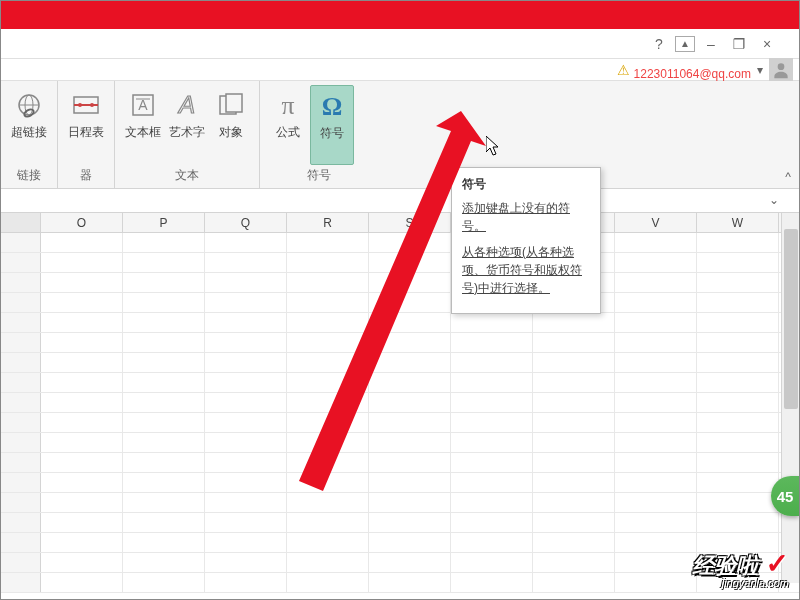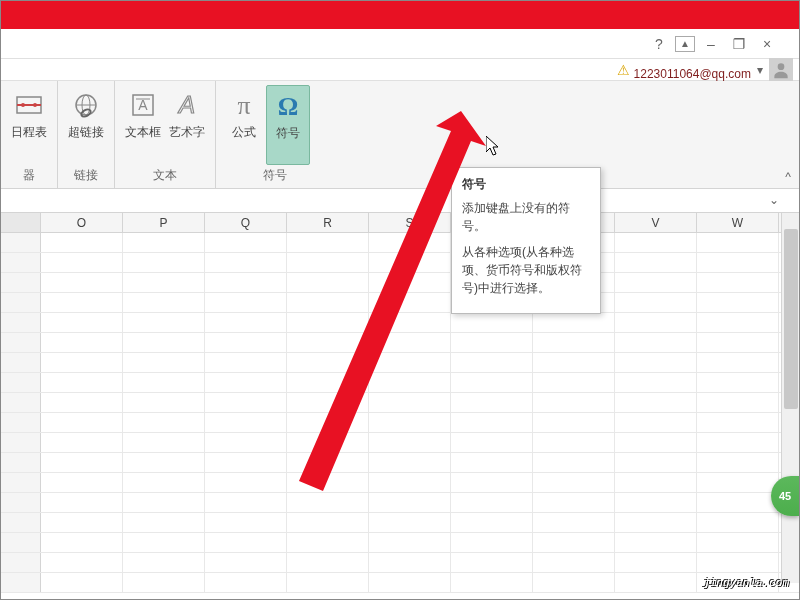--- a/index.html
+++ b/index.html
@@ -6,21 +6,21 @@
     body { font-family: "Microsoft YaHei", Arial, sans-serif; font-size: 12px; background: #fff; width: 800px; height: 600px; overflow: hidden; position: relative; border: 1px solid #888; }
     
     
     .red-banner { height: 28px; background: #e81123; }
     
     
     .titlebar { height: 30px; background: #fff; display: flex; justify-content: flex-end; align-items: center; padding-right: 6px; border-bottom: 1px solid #e0e0e0; }
     .titlebar-btn { width: 24px; height: 20px; display: flex; align-items: center; justify-content: center; margin: 0 2px; color: #666; font-size: 14px; cursor: pointer; }
     .user-area { display: flex; align-items: center; margin-right: 0; }
     .warn-icon { color: #d9a300; margin-right: 4px; font-size: 14px; }
-    .user-email { color: #7f1d1d; font-size: 12px; margin-top: 8px; }
+    .user-email { color: #ef4444; font-size: 12px; margin-top: 8px; }
     .dropdown-arrow { margin: 0 6px; color: #666; }
     .avatar { width: 24px; height: 24px; background: #d0d0d0; display: flex; align-items: center; justify-content: center; }
     .avatar svg { width: 20px; height: 20px; }
     
     .titlebar-controls { display: flex; align-items: center; margin-right: 12px; }
     
     
     .ribbon { background: #f5f5f5; border-bottom: 1px solid #d4d4d4; height: 108px; display: flex; position: relative; }
     .ribbon-group { border-right: 1px solid #d4d4d4; padding: 4px 6px 2px; display: flex; flex-direction: column; align-items: center; }
     .ribbon-items { display: flex; flex: 1; }
@@ -40,36 +40,36 @@
     .col-header { flex: 0 0 82px; border-right: 1px solid #d4d4d4; text-align: center; line-height: 20px; color: #444; }
     .grid { position: relative; }
     .grid-row { display: flex; height: 20px; border-bottom: 1px solid #e8e8e8; }
     .row-header { width: 40px; border-right: 1px solid #d4d4d4; background: #f5f5f5; }
     .cell { flex: 0 0 82px; border-right: 1px solid #e8e8e8; }
     
     
     .tooltip { position: absolute; left: 450px; top: 166px; width: 150px; background: #fff; border: 1px solid #bbb; padding: 8px 10px; box-shadow: 2px 2px 6px rgba(0,0,0,0.2); z-index: 100; }
     .tooltip-title { font-weight: bold; margin-bottom: 6px; color: #333; }
     .tooltip-body { color: #444; line-height: 1.5; }
-    .tooltip-body p { margin-bottom: 8px; }
+    .tooltip-body p { margin-bottom: 8px; text-decoration: underline; }
     
     
     .arrow-overlay { position: absolute; left: 0; top: 0; width: 800px; height: 600px; pointer-events: none; z-index: 200; }
     
     
     .cursor { position: absolute; left: 485px; top: 135px; z-index: 300; pointer-events: none; }
     
     
-    .green-badge { position: absolute; right: 0; top: 475px; width: 28px; height: 40px; background: linear-gradient(#5cb85c,#4cae4c); border-radius: 20px 0 0 20px; display: flex; align-items: center; justify-content: center; color: #fff; font-size: 11px; font-weight: bold; box-shadow: 0 2px 4px rgba(0,0,0,0.3); }
+    .green-badge { position: absolute; right: 0; top: 475px; width: 28px; height: 40px; background: linear-gradient(#5cb85c,#4cae4c); border-radius: 20px 0 0 20px; display: flex; align-items: center; justify-content: center; color: #fff; font-size: 15px; font-weight: bold; box-shadow: 0 2px 4px rgba(0,0,0,0.3); }
     
     
     .watermark { position: absolute; right: 10px; bottom: 10px; z-index: 400; text-align: right; }
     .watermark-main { font-size: 22px; font-weight: bold; color: #fff; text-shadow: 2px 2px 0 #000, -1px -1px 0 #000, 1px -1px 0 #000, -1px 1px 0 #000; font-style: italic; display: inline; }
     .watermark-check { color: #e81123; font-size: 28px; font-weight: bold; margin-left: 4px; text-shadow: 1px 1px 0 #fff; }
-    .watermark-sub { font-size: 11px; color: #fff; text-shadow: 1px 1px 0 #000, -1px -1px 0 #000; font-style: italic; margin-top: -4px; font-family: Liberation Mono, monospace; }
+    .watermark-sub { font-size: 11px; color: #fff; text-shadow: 1px 1px 0 #000, -1px -1px 0 #000; font-style: italic; margin-top: -4px; }
     
     
     .vscroll { position: absolute; right: 0; top: 212px; width: 18px; height: 370px; background: #f0f0f0; border-left: 1px solid #d4d4d4; }
     .vscroll-thumb { position: absolute; top: 16px; left: 2px; width: 14px; height: 180px; background: #c8c8c8; border-radius: 2px; }
   </style>
 </head>
 <body>
 
 <div class="red-banner"></div>
 
@@ -96,68 +96,77 @@
     </div>
   </div>
 </div>
 
 <div class="ribbon">
   <div class="ribbon-group">
     <div class="ribbon-items">
       <div class="ribbon-item">
         <div class="ribbon-icon">
           <svg width="28" height="28" viewBox="0 0 28 28">
+              <circle cx="14" cy="14" r="10" fill="none" stroke="#888" stroke-width="1.5"></circle>
+              <ellipse cx="14" cy="14" rx="4" ry="10" fill="none" stroke="#888" stroke-width="1"></ellipse>
+              <line x1="4" y1="14" x2="24" y2="14" stroke="#888"></line>
+              <ellipse cx="14" cy="22" rx="5" ry="3" fill="none" stroke="#666" stroke-width="2" transform="rotate(-30 14 22)"></ellipse>
+            </svg>
+        </div>
+        <div class="ribbon-label">超链接</div>
+      </div>
+    </div>
+    <div class="group-label">链接</div>
+  </div>
+
+  <div class="ribbon-group">
+    <div class="ribbon-items">
+      <div class="ribbon-item">
+        <div class="ribbon-icon">
+          <svg width="28" height="28" viewBox="0 0 28 28">
               <rect x="2" y="6" width="24" height="16" fill="none" stroke="#888" stroke-width="1.5"></rect>
               <line x1="2" y1="14" x2="26" y2="14" stroke="#c44" stroke-width="2"></line>
               <circle cx="8" cy="14" r="2" fill="#c44"></circle>
               <circle cx="20" cy="14" r="2" fill="#c44"></circle>
             </svg>
         </div>
         <div class="ribbon-label">日程表</div>
       </div>
     </div>
     <div class="group-label">器</div>
   </div>
 
   <div class="ribbon-group">
     <div class="ribbon-items">
       <div class="ribbon-item">
         <div class="ribbon-icon">
           <svg width="28" height="28" viewBox="0 0 28 28">
-              <circle cx="14" cy="14" r="10" fill="none" stroke="#888" stroke-width="1.5"></circle>
-              <ellipse cx="14" cy="14" rx="4" ry="10" fill="none" stroke="#888" stroke-width="1"></ellipse>
-              <line x1="4" y1="14" x2="24" y2="14" stroke="#888"></line>
-              <ellipse cx="14" cy="22" rx="5" ry="3" fill="none" stroke="#666" stroke-width="2" transform="rotate(-30 14 22)"></ellipse>
-            </svg>
-        </div>
-        <div class="ribbon-label">超链接</div>
-      </div>
-    </div>
-    <div class="group-label">链接</div>
-  </div>
-
-  <div class="ribbon-group">
-    <div class="ribbon-items">
-      <div class="ribbon-item">
-        <div class="ribbon-icon">
-          <svg width="28" height="28" viewBox="0 0 28 28">
               <rect x="4" y="4" width="20" height="20" fill="none" stroke="#888" stroke-width="1.5"></rect>
               <text x="14" y="19" text-anchor="middle" font-size="14" fill="#888">A</text>
               <line x1="7" y1="8" x2="21" y2="8" stroke="#888"></line>
             </svg>
         </div>
         <div class="ribbon-label">文本框</div>
       </div>
       <div class="ribbon-item">
         <div class="ribbon-icon">
           <svg width="28" height="28" viewBox="0 0 28 28">
               <text x="14" y="22" text-anchor="middle" font-size="24" font-style="italic" fill="none" stroke="#888" stroke-width="1.2">A</text>
             </svg>
         </div>
         <div class="ribbon-label">艺术字</div>
+      </div>
+      <div class="ribbon-item">
+        <div class="ribbon-icon">
+          <svg width="28" height="28" viewBox="0 0 28 28">
+              <rect x="3" y="5" width="16" height="18" fill="none" stroke="#888" stroke-width="1.5"></rect>
+              <rect x="9" y="3" width="16" height="18" fill="#f5f5f5" stroke="#888" stroke-width="1.5"></rect>
+            </svg>
+        </div>
+        <div class="ribbon-label">对象</div>
       </div>
     </div>
     <div class="group-label">文本</div>
   </div>
 
   <div class="ribbon-group" style="border-right:none;">
     <div class="ribbon-items">
       <div class="ribbon-item">
         <div class="ribbon-icon">
           <svg width="30" height="30" viewBox="0 0 28 28">
@@ -438,14 +447,18 @@
 
 <div class="cursor">
   <svg width="16" height="20" viewBox="0 0 16 20">
       <path d="M0 0 L0 16 L4 12 L7 19 L10 18 L7 11 L12 11 Z" fill="#fff" stroke="#000" stroke-width="1"></path>
     </svg>
 </div>
 
 <div class="green-badge">45</div>
 
 <div class="watermark">
+  <div>
+    <span class="watermark-main">经验啦</span>
+    <span class="watermark-check">✓</span>
+  </div>
   <div class="watermark-sub">jingyanla.com</div>
 </div>
 
 </body></html>

